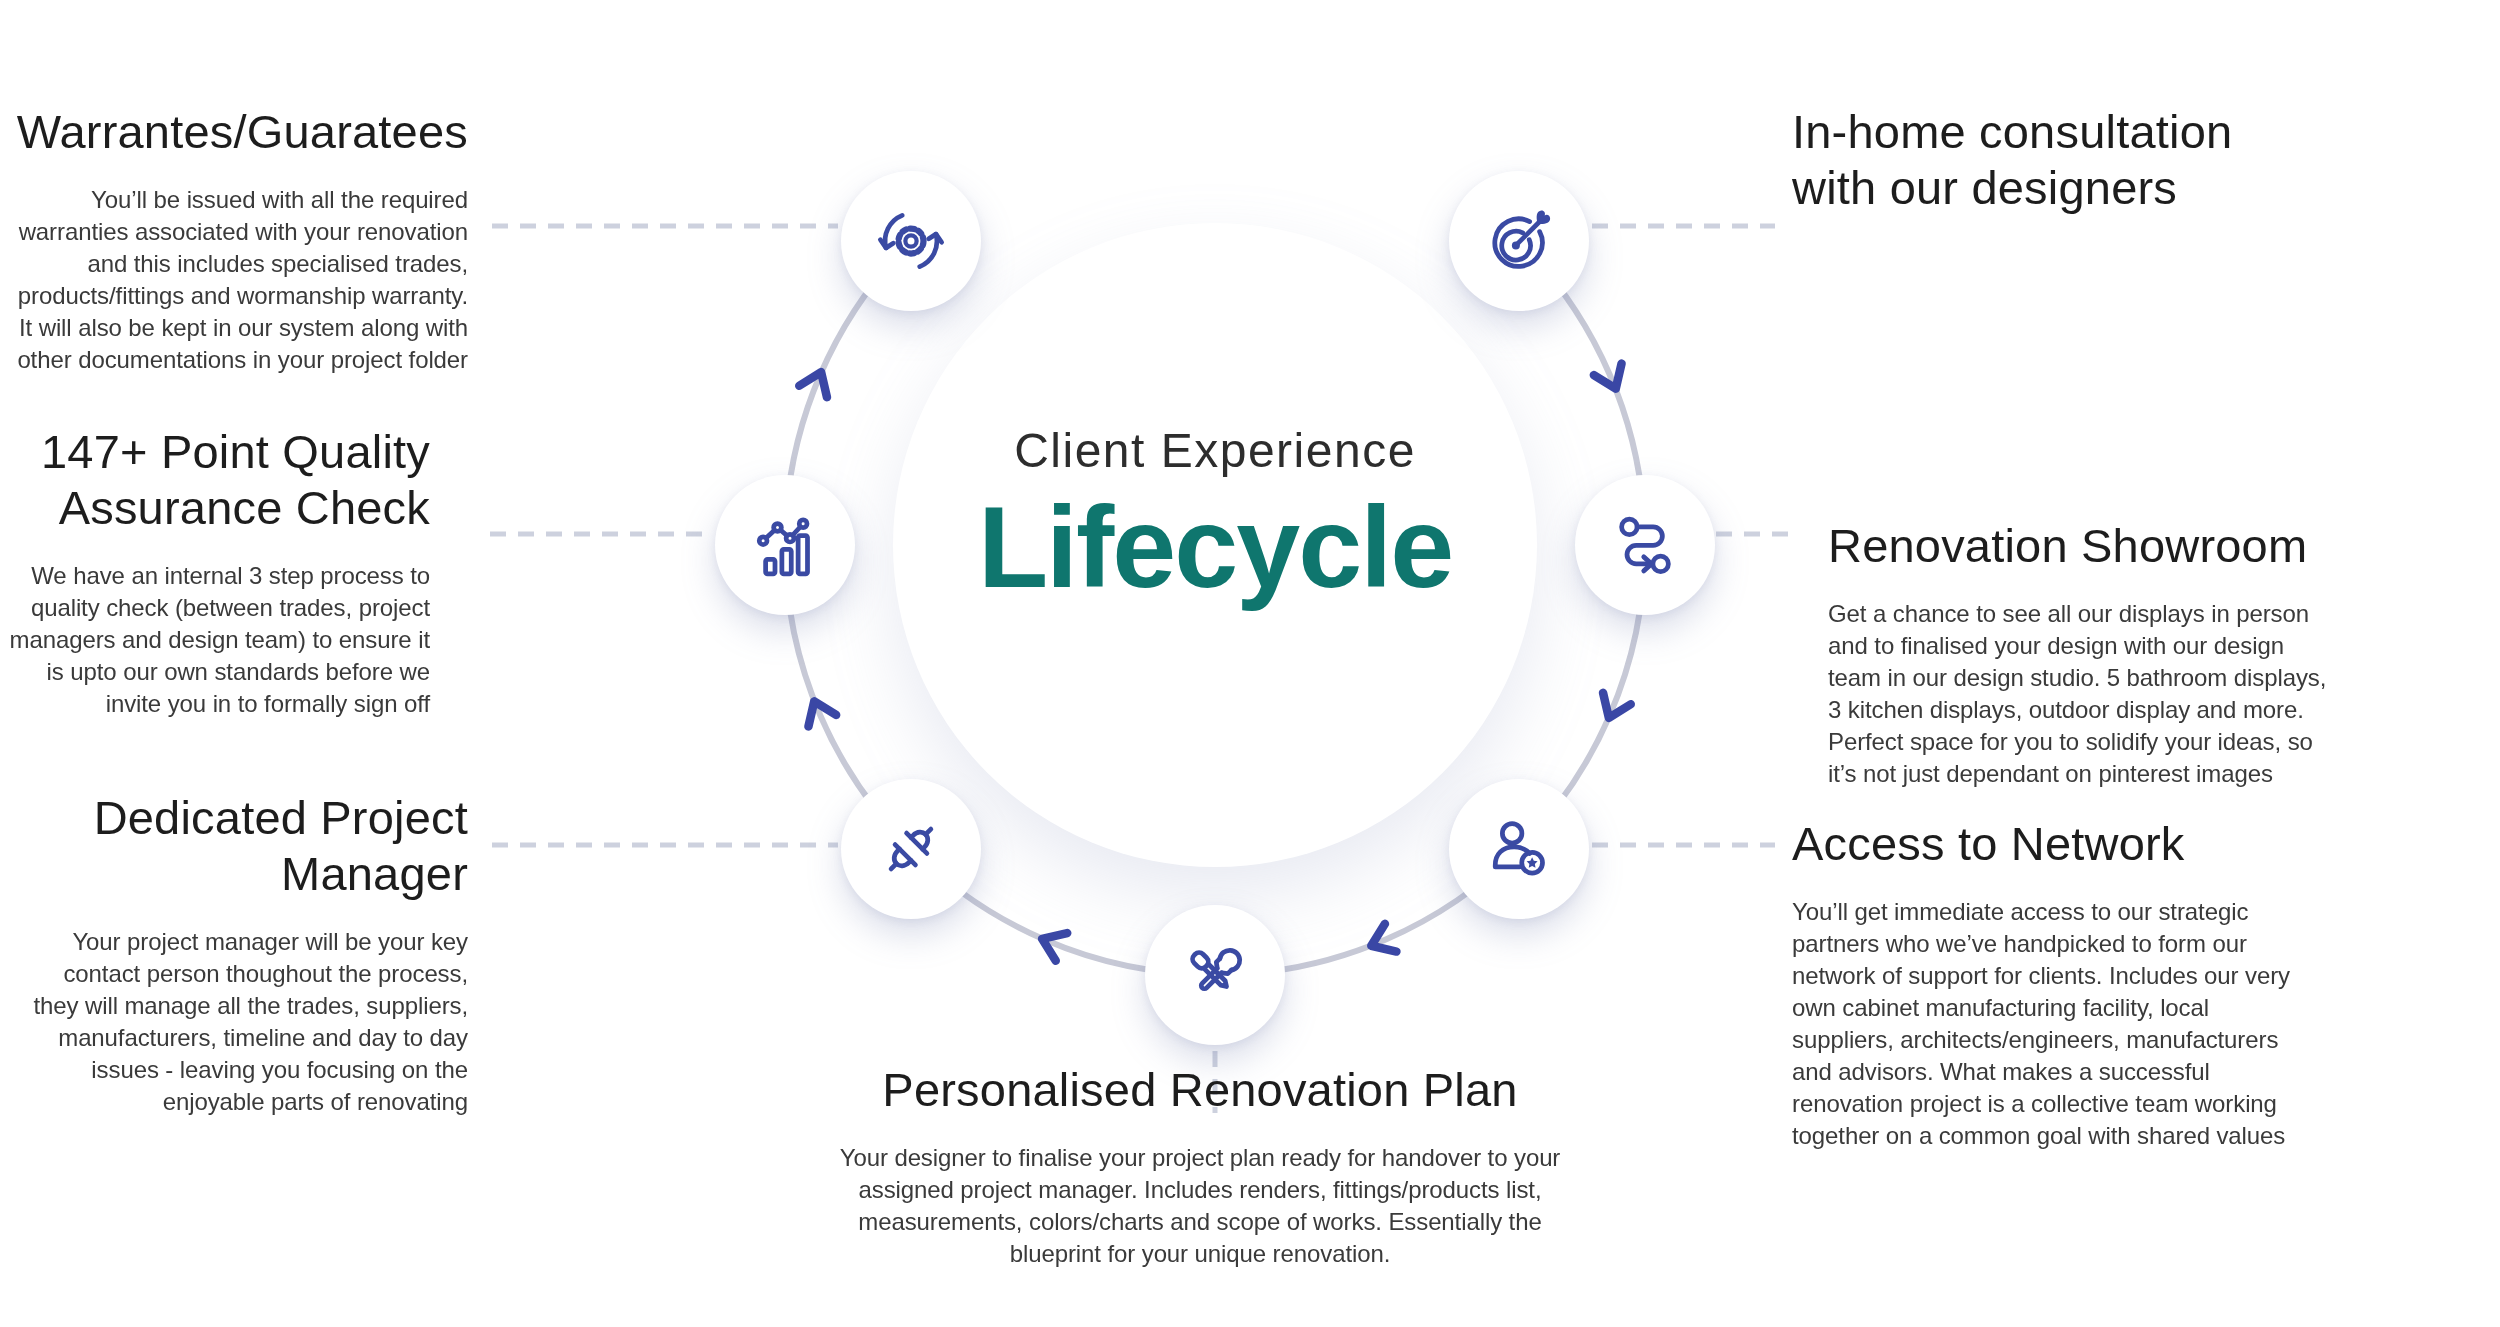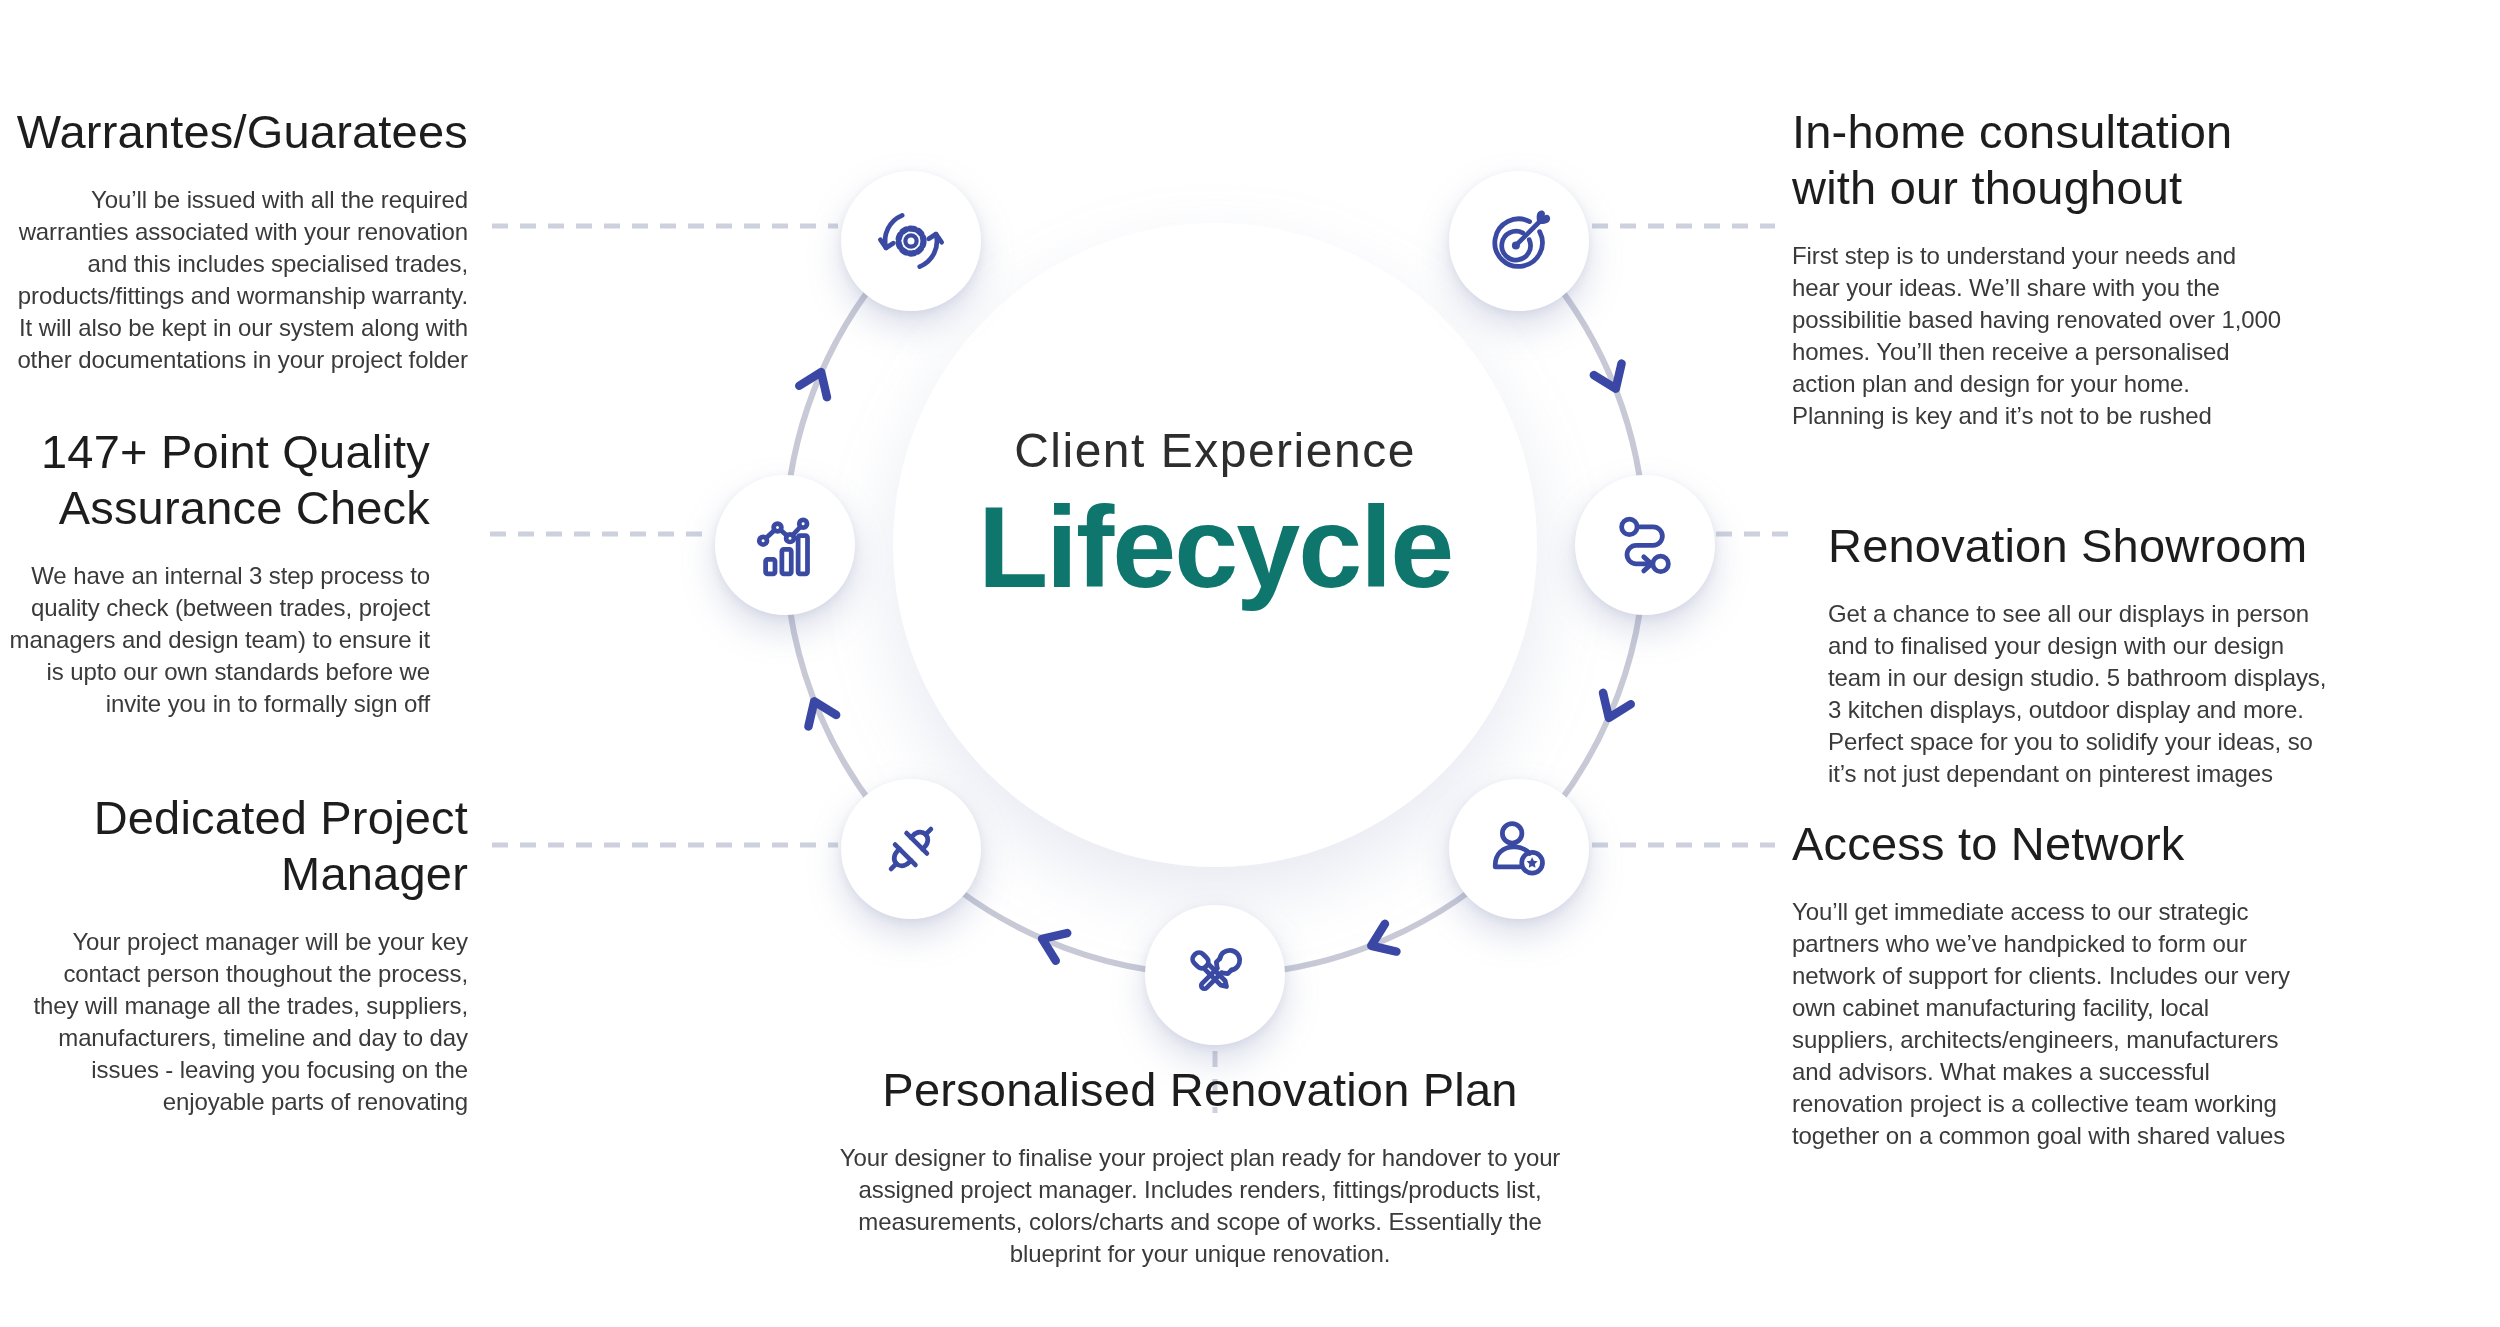--- a/index.html
+++ b/index.html
@@ -163,27 +163,21 @@
     <p>Your project manager will be your key
 contact person thoughout the process,
 they will manage all the trades, suppliers,
 manufacturers, timeline and day to day
 issues - leaving you focusing on  the
 enjoyable parts of renovating</p>
   </div>
 
   <div class="tblock" style="left:1792px;top:104px;width:700px;">
     <h2>In-home consultation
-with our thoughout</h2>
-    <p>First step is to understand your needs and
-hear your ideas. We’ll share with you the
-possibilitie based having renovated over 1,000
-homes. You’ll then receive a personalised
-action plan and design for your home.
-Planning is key and it’s not to be rushed</p>
+with our designers</h2>
   </div>
 
   <div class="tblock" style="left:1828px;top:470px;width:660px;margin-top:48px;">
     <h2>Renovation Showroom</h2>
     <p>Get a chance to see all our displays in person
 and to finalised your design with our design
 team in our design studio. 5 bathroom displays,
 3 kitchen displays, outdoor display and more.
 Perfect space for you to solidify your ideas, so
 it’s not just dependant on pinterest images</p>

